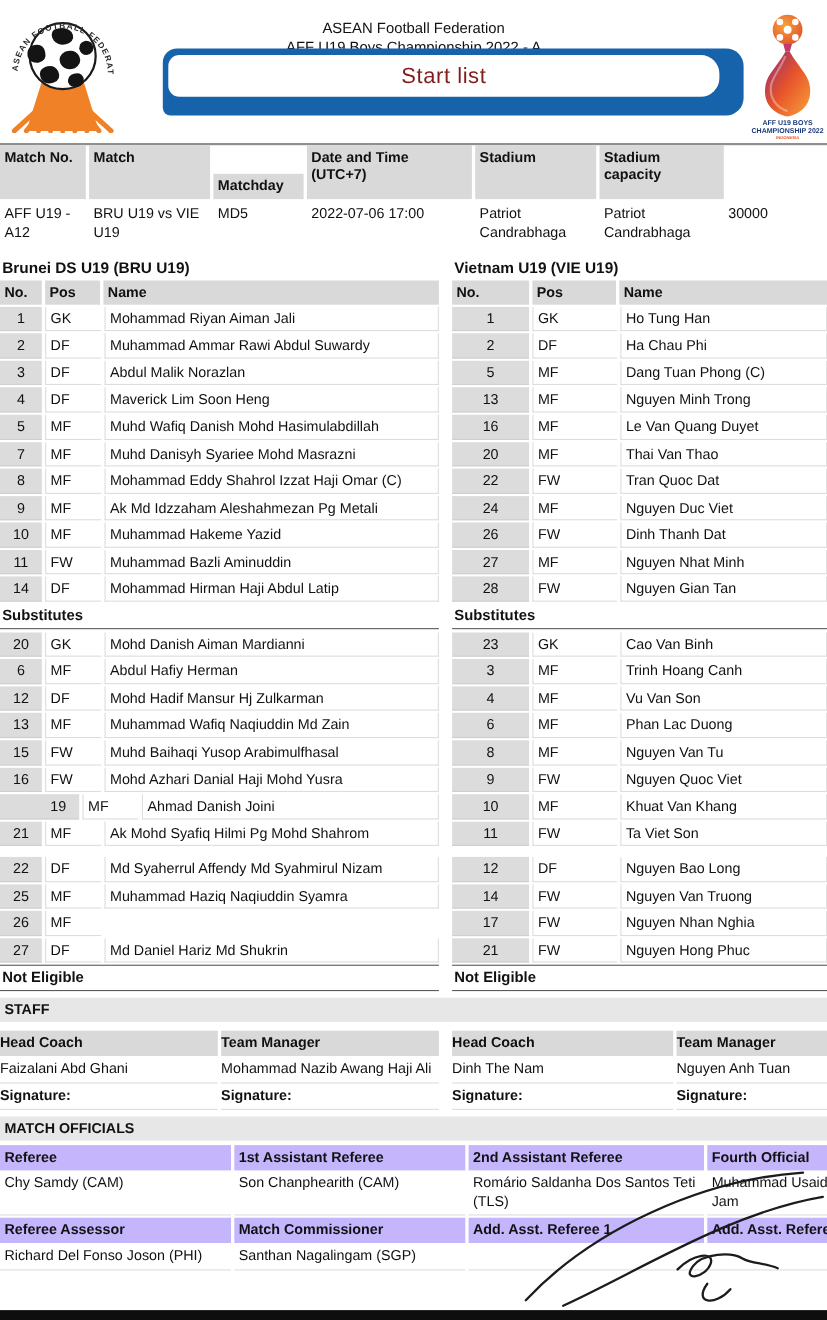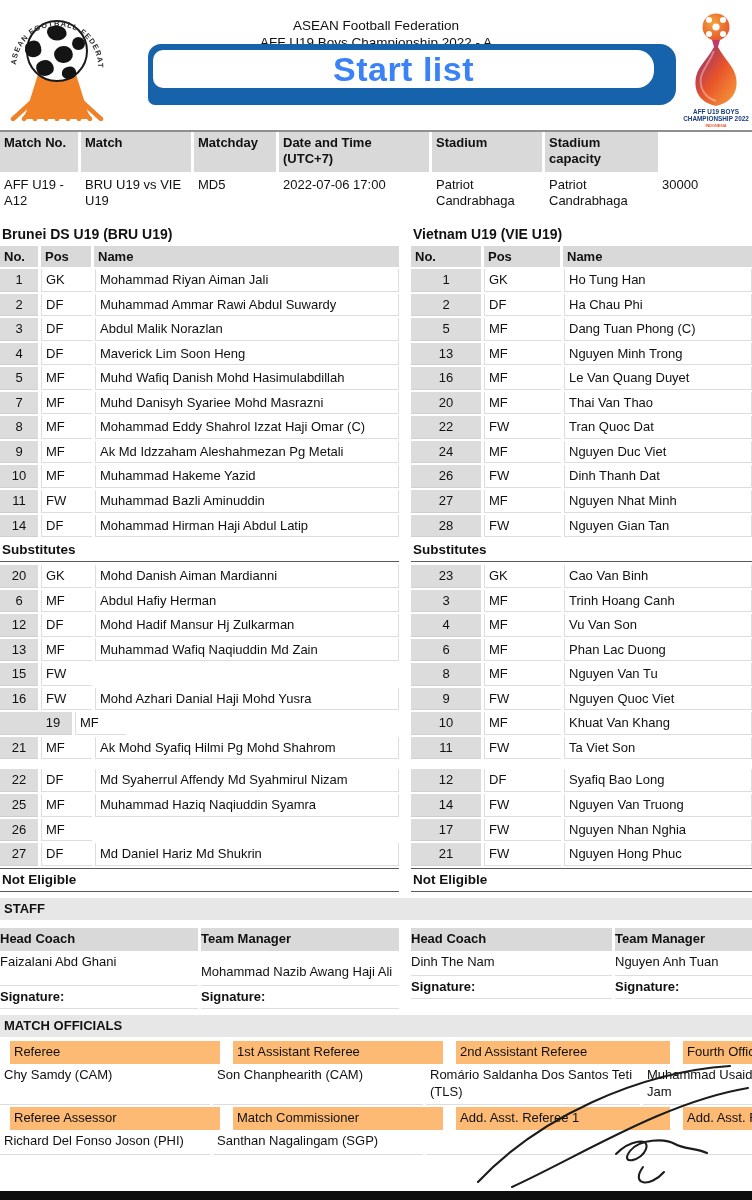--- a/index.html
+++ b/index.html
@@ -5,21 +5,21 @@
   html,body{margin:0;padding:0;background:#fff;}
   .page{position:relative;width:752px;height:1200px;background:#fff;overflow:hidden;
         font-family:"Liberation Sans","DejaVu Sans",sans-serif;color:#111;}
   
   .org-lines{position:absolute;top:17px;left:130px;right:130px;text-align:center;
              font-size:13.5px;line-height:1.28;}
   .banner{position:absolute;left:148px;top:44px;width:528px;height:61px;
           background:#1663ab;border-radius:13px 16px 16px 7px;}
   .banner-inner{position:absolute;left:5px;top:6px;right:22px;bottom:17px;background:#fff;
           border-radius:10px 17px 17px 10px;display:flex;align-items:center;justify-content:center;}
-  .banner-title{color:#3b82f6;font-weight:bold;font-size:34px;letter-spacing:.5px;}
+  .banner-title{color:#7f1d1d;font-weight:normal;font-size:20px;letter-spacing:.5px;}
   .logo-left{position:absolute;left:1px;top:7px;}
   .logo-right{position:absolute;left:681px;top:11px;}
   
   .content{position:absolute;top:130px;left:0;width:752px;}
   .secbar{background:#e7e7e7;font-weight:bold;font-size:13px;padding:3px 4px 4px;margin-top:6px;}
   
   .mi{border-top:2px solid #8f8f8f;}
   .mi-row{display:flex;gap:3px;}
   .mi-cell{padding:3px 4px 4px;font-size:13px;line-height:1.25;flex:0 0 auto;overflow:hidden;}
   .mi-head .mi-cell{background:#d9d9d9;font-weight:bold;}
@@ -45,21 +45,21 @@
   .staff-wrap{display:flex;gap:12px;margin-top:8px;align-items:flex-start;}
   .srow{display:flex;gap:3px;}
   .scell{font-size:13px;padding:3px 0;line-height:1.3;flex:0 0 auto;overflow:hidden;}
   .shead .scell{background:#d9d9d9;font-weight:bold;}
   .sval .scell{border-bottom:1px solid #ddd;min-height:18px;}
   .ssig .scell{font-weight:bold;border-bottom:1px solid #ddd;}
   
   .off{margin-top:4px;}
   .orow{display:flex;gap:3px;}
   .ocell{font-size:13px;padding:3px 4px;line-height:1.3;flex:0 0 auto;overflow:hidden;}
-  .ohead .ocell{background:#fdba74;font-weight:normal;white-space:nowrap;margin-left:10px;}
+  .ohead .ocell{background:#c4b5fd;font-weight:bold;white-space:nowrap;}
   .oval .ocell{border-bottom:1px solid #ddd;min-height:18px;}
   .oval1 .ocell{min-height:34px;}
   .orow2{margin-top:2px;}
   .bottombar{position:absolute;left:0;bottom:0;width:752px;height:9px;background:#0e0e0e;}
   .scribble{position:absolute;left:468px;top:1060px;z-index:5;pointer-events:none;}
 </style>
 </head>
 <body>
 
 <div class="page">
@@ -128,21 +128,21 @@
     <text x="35" y="110" text-anchor="middle" font-size="6.4" font-weight="bold" fill="#1a3b7c">CHAMPIONSHIP 2022</text>
     <text x="35" y="115.5" text-anchor="middle" font-size="3.8" font-weight="bold" fill="#e8542a">INDONESIA</text>
   </svg>
 
   <div class="content">
 
     <div class="mi">
       <div class="mi-row mi-head" id="mi-head">
           <div class="mi-cell" style="width: 70px;">Match No.</div>
           <div class="mi-cell" style="width: 102px;">Match</div>
-          <div class="mi-cell" style="width: 74px;">Matchday</div>
+          <div class="mi-cell" style="width: 74px; margin-top: 26px;">Matchday</div>
           <div class="mi-cell" style="width: 142px;">Date and Time (UTC+7)</div>
           <div class="mi-cell" style="width: 102px;">Stadium</div>
           <div class="mi-cell" style="width: 105px;">Stadium capacity</div>
         </div>
       <div class="mi-row mi-body" id="mi-body">
           <div class="mi-cell" style="width: 70px;">AFF U19 - A12</div>
           <div class="mi-cell" style="width: 102px;">BRU U19 vs VIE U19</div>
           <div class="mi-cell" style="width: 74px;">MD5</div>
           <div class="mi-cell" style="width: 142px;">2022-07-06 17:00</div>
           <div class="mi-cell" style="width: 102px;">Patriot Candrabhaga</div>
@@ -232,29 +232,31 @@
             <div class="pcell pname">Mohd Hadif Mansur Hj Zulkarman</div>
           </div>
           <div class="prow">
             <div class="pcell pno" style="width: 30px;">13</div>
             <div class="pcell ppos" style="width: 42px;">MF</div>
             <div class="pcell pname">Muhammad Wafiq Naqiuddin Md Zain</div>
           </div>
           <div class="prow">
             <div class="pcell pno" style="width: 30px;">15</div>
             <div class="pcell ppos" style="width: 42px;">FW</div>
+            <div class="pcell pname">Muhd Baihaqi Yusop Arabimulfhasal</div>
           </div>
           <div class="prow">
             <div class="pcell pno" style="width: 30px;">16</div>
             <div class="pcell ppos" style="width: 42px;">FW</div>
             <div class="pcell pname">Mohd Azhari Danial Haji Mohd Yusra</div>
           </div>
           <div class="prow">
             <div class="pcell pno" style="width: 30px; padding-left: 38px;">19</div>
             <div class="pcell ppos" style="width: 42px;">MF</div>
+            <div class="pcell pname">Ahmad Danish Joini</div>
           </div>
           <div class="prow">
             <div class="pcell pno" style="width: 30px;">21</div>
             <div class="pcell ppos" style="width: 42px;">MF</div>
             <div class="pcell pname">Ak Mohd Syafiq Hilmi Pg Mohd Shahrom</div>
           </div>
           <div class="pgap"></div>
           <div class="prow">
             <div class="pcell pno" style="width: 30px;">22</div>
             <div class="pcell ppos" style="width: 42px;">DF</div>
@@ -376,21 +378,21 @@
           </div>
           <div class="prow">
             <div class="pcell pno" style="width: 62px;">11</div>
             <div class="pcell ppos" style="width: 68px;">FW</div>
             <div class="pcell pname">Ta Viet Son</div>
           </div>
           <div class="pgap"></div>
           <div class="prow">
             <div class="pcell pno" style="width: 62px;">12</div>
             <div class="pcell ppos" style="width: 68px;">DF</div>
-            <div class="pcell pname">Syafiq Bao Long</div>
+            <div class="pcell pname">Nguyen Bao Long</div>
           </div>
           <div class="prow">
             <div class="pcell pno" style="width: 62px;">14</div>
             <div class="pcell ppos" style="width: 68px;">FW</div>
             <div class="pcell pname">Nguyen Van Truong</div>
           </div>
           <div class="prow">
             <div class="pcell pno" style="width: 62px;">17</div>
             <div class="pcell ppos" style="width: 68px;">FW</div>
             <div class="pcell pname">Nguyen Nhan Nghia</div>
@@ -407,21 +409,21 @@
     <div class="secbar">STAFF</div>
 
     <div class="staff-wrap">
       <div class="team-l" id="staff-0">
           <div class="srow shead">
             <div class="scell" style="width: 198px;">Head Coach</div>
             <div class="scell" style="width: 198px;">Team Manager</div>
           </div>
           <div class="srow sval">
             <div class="scell" style="width: 198px;">Faizalani Abd Ghani</div>
-            <div class="scell" style="width: 198px; margin-top: 10px;">Mohammad Nazib Awang Haji Ali</div>
+            <div class="scell" style="width: 198px;">Mohammad Nazib Awang Haji Ali</div>
           </div>
           <div class="srow ssig">
             <div class="scell" style="width: 198px;">Signature:</div>
             <div class="scell" style="width: 198px;">Signature:</div>
           </div>
         </div>
       <div class="team-r" id="staff-1">
           <div class="srow shead">
             <div class="scell" style="width: 201px;">Head Coach</div>
             <div class="scell" style="width: 137px;">Team Manager</div>

